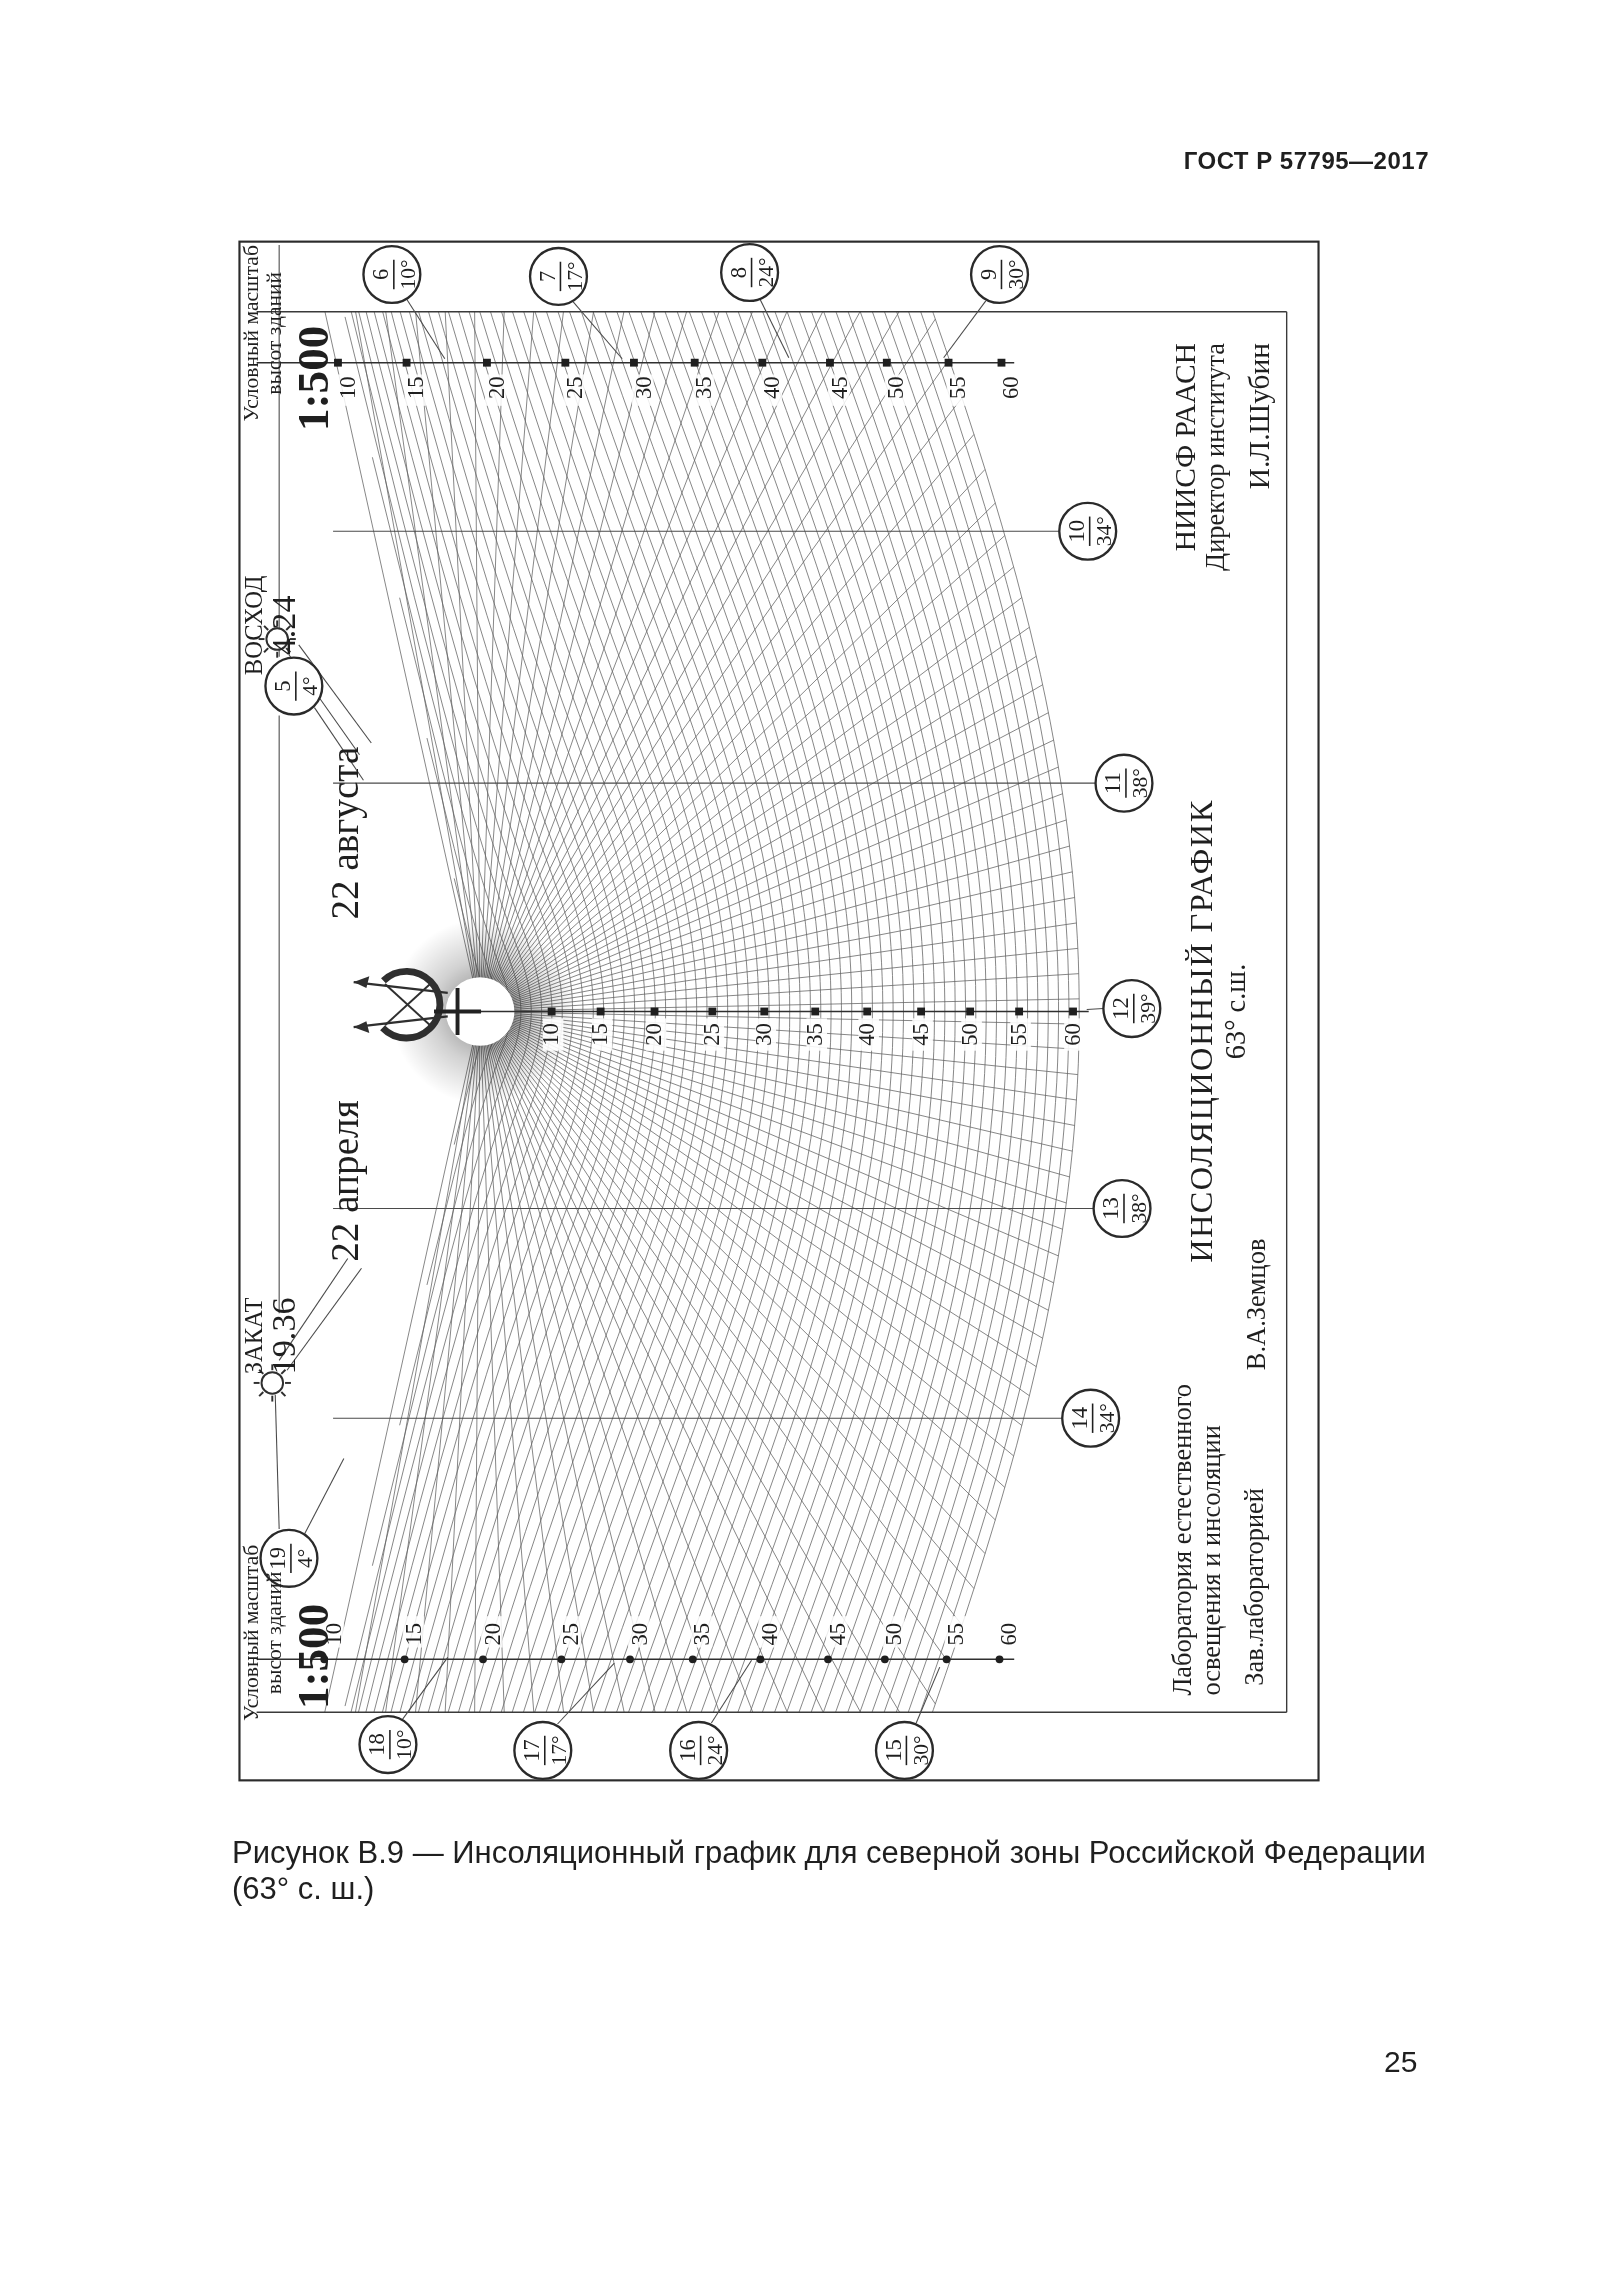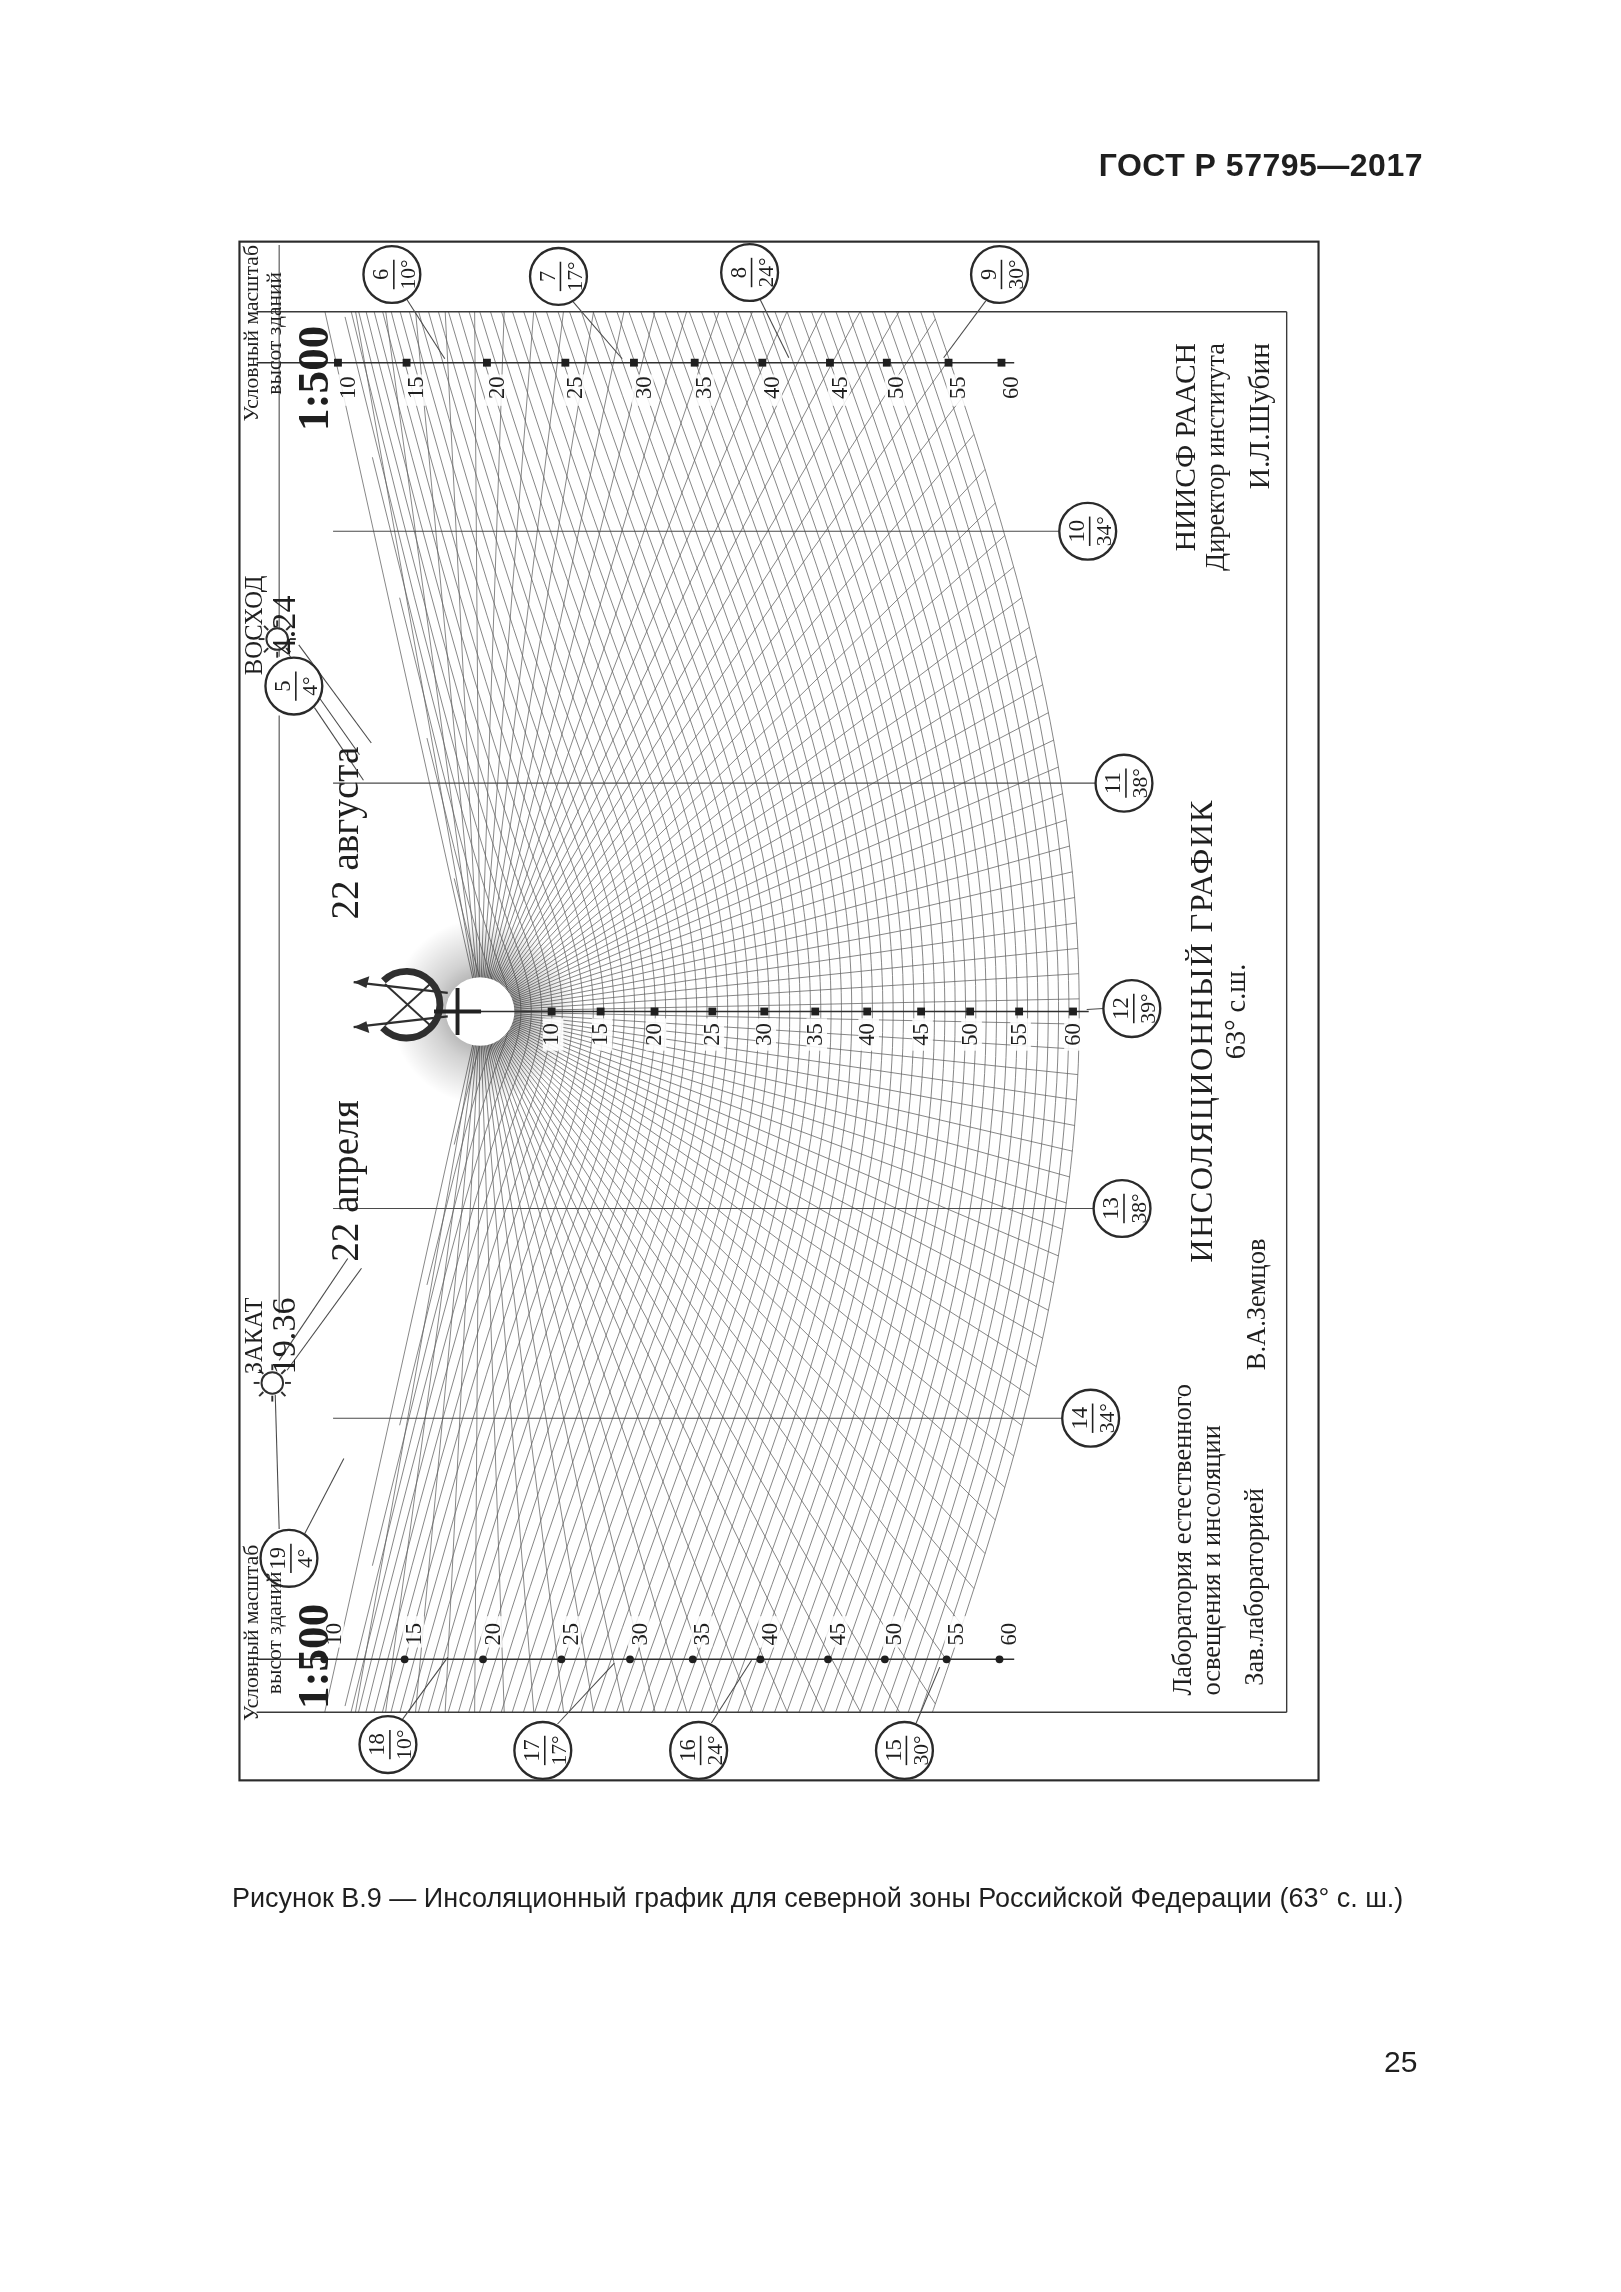--- a/index.html
+++ b/index.html
@@ -1,21 +1,21 @@
 <!DOCTYPE html>
 <html><head>
 <meta charset="utf-8">
 <style>
   html,body{margin:0;padding:0;background:#e8e8e8;}
   .page{position:relative;width:1621px;height:2293px;background:#ffffff;overflow:hidden;
         font-family:"Liberation Sans","DejaVu Sans",sans-serif;color:#1f1f1f;}
-  .header{position:absolute;top:147px;right:198px;font-size:32px;font-weight:bold;letter-spacing:0.5px;margin-left:44px;}
+  .header{position:absolute;top:147px;right:192px;font-size:24px;font-weight:bold;letter-spacing:0.5px;margin-left:44px;}
   .figure-frame{position:absolute;left:238px;top:240px;width:1082px;height:1542px;}
   .figure-frame svg{display:block;}
-  .caption{position:absolute;left:232px;top:1883px;width:1196px;font-size:27px;}
+  .caption{position:absolute;left:232px;top:1835px;width:1196px;font-size:31px;}
   .pagenum{position:absolute;left:1384px;top:2045px;font-size:30px;}
 </style>
 </head>
 <body>
 
 <div class="page">
   <div class="header">ГОСТ Р 57795—2017</div>
   <div class="figure-frame">
     <svg id="chart" width="1082" height="1542" viewBox="0 0 1104 1573" xmlns="http://www.w3.org/2000/svg">
         <defs>

